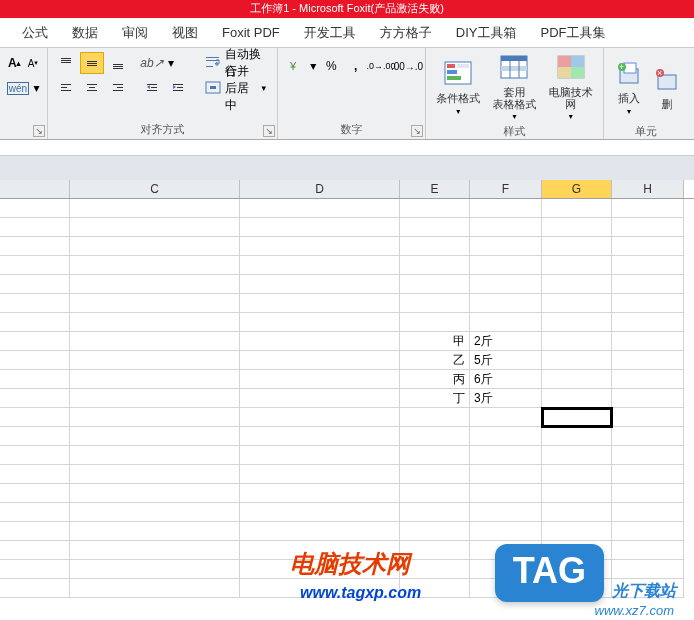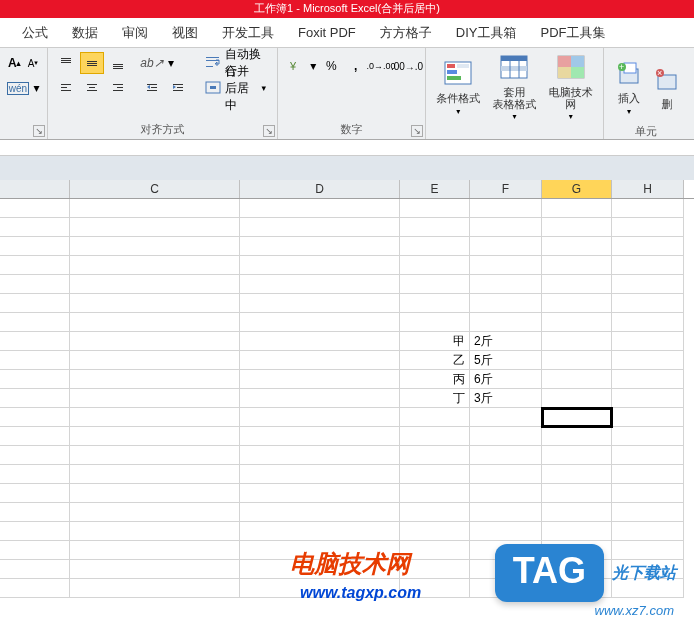--- a/index.html
+++ b/index.html
@@ -37,39 +37,39 @@
 .col-headers { display: flex; height: 19px; border-bottom: 1px solid #a0a0a0; }
 .col-head { border-right: 1px solid #c0c0c0; background: #e8ecef; font-size: 12px; color: #333; text-align: center; line-height: 18px; cursor: pointer; }
 .col-head.sel { background: #ffd559; }
 .rows { }
 .row { display: flex; height: 19px; }
 .cell { border-right: 1px solid #d4d4d4; border-bottom: 1px solid #d4d4d4; font-size: 12px; color: #000; padding: 0 4px; line-height: 18px; background: #fff; text-align: right; }
 .cell.selected { outline: 3px solid #000; outline-offset: -2px; z-index: 5; position: relative; }
 
 .watermark1 { position: absolute; bottom: 40px; left: 290px; color: #e73c00; font-size: 24px; font-weight: bold; font-style: italic; }
 .watermark1-url { position: absolute; bottom: 18px; left: 300px; color: #0046d5; font-size: 16px; font-style: italic; font-weight: bold; }
-.watermark2 { position: absolute; bottom: 18px; right: 18px; display: flex; align-items: center; gap: 8px; }
+.watermark2 { position: absolute; bottom: 18px; right: 18px; display: flex; align-items: flex-end; gap: 8px; }
 .tag-badge { background: #2a84d2; color: #fff; font-size: 36px; font-weight: bold; padding: 6px 18px 10px 18px; border-radius: 12px; box-shadow: 0 3px 6px rgba(0,0,0,0.2); }
 .wm2-text { font-size: 16px; color: #2a84d2; font-style: italic; font-weight: bold; }
 .wm2-url { position: absolute; bottom: 2px; right: 20px; font-size: 13px; color: #2a84d2; font-style: italic; }
 
 svg { display: block; }
 </style>
 </head>
 <body>
 
-<div class="title-bar">工作簿1 - Microsoft Excel(合并后居中)</div>
+<div class="title-bar">工作簿1 - Microsoft Foxit(产品激活失败)</div>
 
 <div class="tab-bar">
   <div class="tab">公式</div>
   <div class="tab">数据</div>
   <div class="tab">审阅</div>
   <div class="tab">视图</div>
+  <div class="tab">Foxit PDF</div>
   <div class="tab">开发工具</div>
-  <div class="tab">Foxit PDF</div>
   <div class="tab">方方格子</div>
   <div class="tab">DIY工具箱</div>
   <div class="tab">PDF工具集</div>
 </div>
 
 <div class="ribbon">
 
   <div class="ribbon-group" style="width:48px">
     <div class="group-col">
       <div class="group-row">
@@ -240,20 +240,21 @@
               <rect x="2" y="2" width="13" height="11" fill="#e8a0a0"></rect>
               <rect x="15" y="2" width="13" height="11" fill="#a0c8e8"></rect>
               <rect x="2" y="13" width="13" height="11" fill="#e8d8a0"></rect>
               <rect x="15" y="13" width="13" height="11" fill="#a0e8b0"></rect>
             </svg>
           </div>
         <div class="btn-lg-label">电脑技术网</div>
         <span style="font-size:8px">▾</span>
       </div>
     </div>
+    <div class="group-label">样式</div>
   </div>
 
   <div class="ribbon-group" style="width:84px;border-right:none">
     <div class="group-content">
       <div class="btn-lg" style="width:42px">
         <div class="btn-lg-icon">
             <svg width="26" height="26">
               <rect x="4" y="8" width="18" height="14" stroke="#4a7ab8" fill="#dfe8f2"></rect>
               <rect x="8" y="2" width="12" height="10" stroke="#5a8ae0" fill="#fff"></rect>
               <circle cx="6" cy="6" r="4" fill="#5ab85a"></circle>

